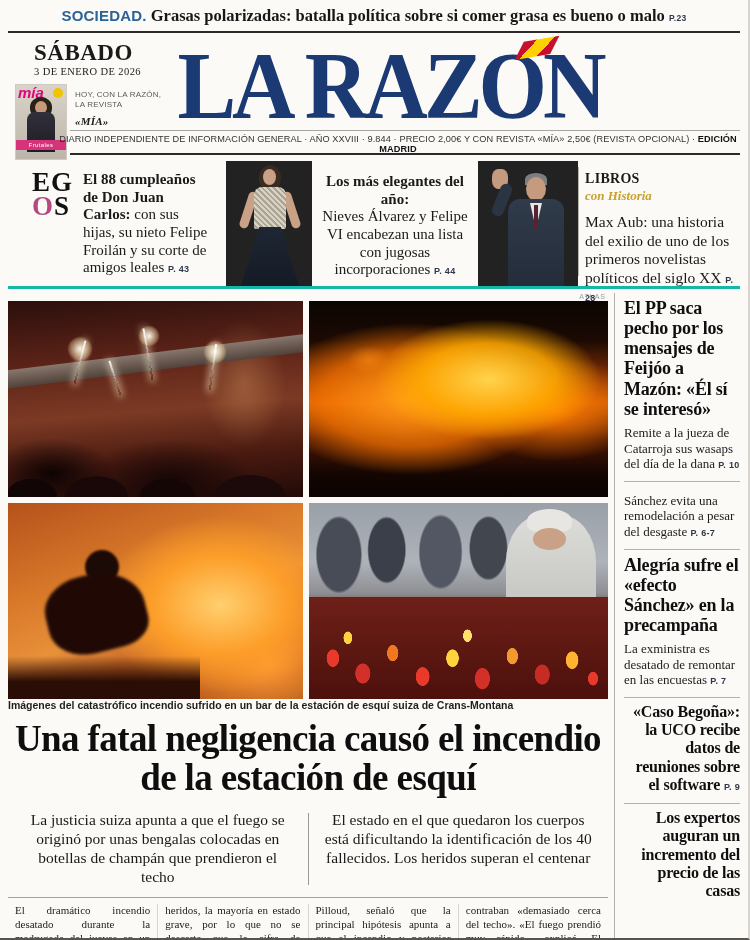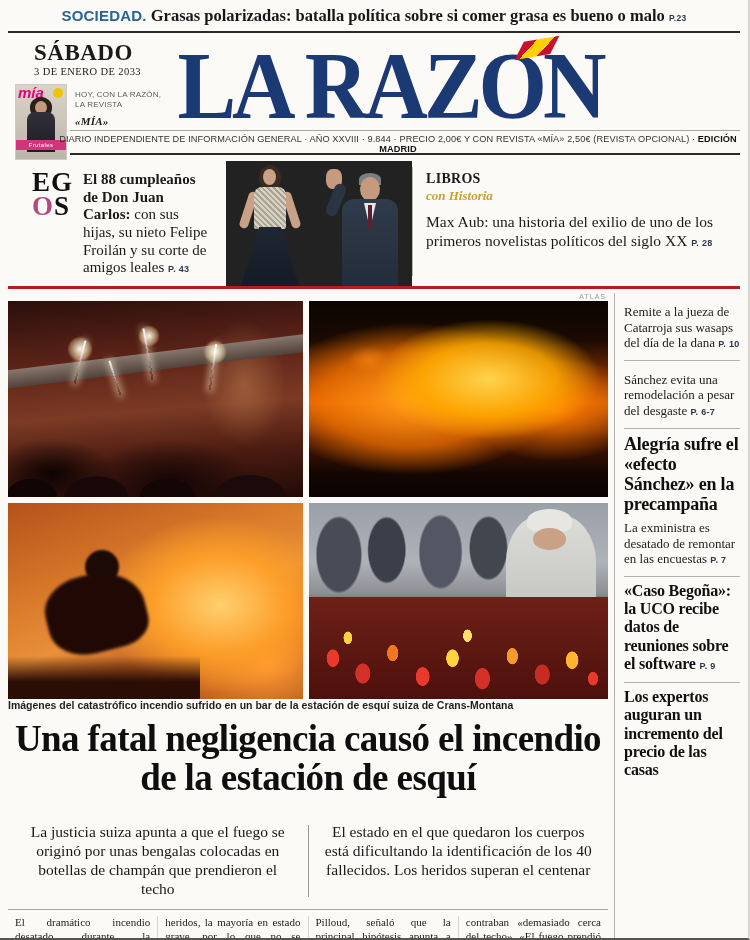--- a/index.html
+++ b/index.html
@@ -40,21 +40,21 @@
   .cover-band { position:absolute; bottom:9px; left:0; right:0; height:10px; background:#d6337a; color:#fff;
     font-size:6px; font-family:"Liberation Sans",sans-serif; text-align:center; line-height:10px; letter-spacing:.4px; }
   .promo-text { padding-top:5px; font-family:"Liberation Sans",sans-serif; color:#5a5a5a; font-size:8px; line-height:1.3; letter-spacing:.2px; }
   .promo-mag { color:#1d1d1d; font-weight:bold; font-style:italic; font-size:11px; font-family:"Liberation Serif",serif; margin-top:3px; }
   .subtitle-rule { position:absolute; left:62px; right:0; top:97px; border-top:1px solid #a8a5a0; }
   .subtitle { position:absolute; left:48px; right:0; top:101px; text-align:center;
     font-family:"Liberation Sans",sans-serif; font-size:9.2px; color:#333; letter-spacing:.1px; }
   .subtitle b { color:#111; }
   .header-bottom-rule { position:absolute; left:62px; right:0; top:120px; border-top:2px solid #2b2b2b; }
   
-  .features { display:flex; margin:2px 8px 0; height:128px; border-bottom:3px solid #b91c1c; }
+  .features { display:flex; margin:2px 8px 0; height:128px; border-bottom:3px solid #14b8a6; }
   .f-egos { width:218px; display:flex; gap:10px; padding:10px 0 0 24px; }
   .egos-logo { font-weight:bold; font-size:27px; line-height:.88; letter-spacing:1px; color:#111; }
   .egos-logo span { display:inline; }
   .egos-o { color:#b5487f; }
   .f-egos-text { width:128px; font-size:15px; line-height:1.18; }
   .f-photo-woman { width:86px; position:relative; background:linear-gradient(#efeee9,#e2e0da); overflow:hidden; }
   .w-hair { position:absolute; top:4px; left:33px; width:22px; height:26px; border-radius:50% 50% 45% 45%; background:#3a2a20; }
   .w-face { position:absolute; top:8px; left:37px; width:13px; height:16px; border-radius:50%; background:#c9a186; }
   .w-torso { position:absolute; top:26px; left:28px; width:32px; height:42px; border-radius:8px 8px 2px 2px;
     background:repeating-linear-gradient(45deg,#d8d2c2 0 2px,#aaa393 2px 4px); }
@@ -66,21 +66,21 @@
   .f-lead { font-weight:bold; }
   .f-photo-man { width:100px; position:relative; background:linear-gradient(#e6e9eb,#d8dcde); overflow:hidden; }
   .m-hand { position:absolute; top:8px; left:14px; width:16px; height:20px; border-radius:40%; background:#c59a7e; }
   .m-arm { position:absolute; top:22px; left:18px; width:12px; height:34px; border-radius:6px; background:#2a3442; transform:rotate(22deg); }
   .m-head { position:absolute; top:16px; left:48px; width:20px; height:24px; border-radius:50%; background:#c59a7e; }
   .m-hairm { position:absolute; top:12px; left:47px; width:22px; height:12px; border-radius:50% 50% 0 0; background:#7c7f82; }
   .m-torso { position:absolute; top:38px; left:30px; width:56px; height:90px; border-radius:12px 12px 0 0; background:linear-gradient(#303b4b,#232c39); }
   .m-shirt { position:absolute; top:42px; left:52px; width:12px; height:26px; background:#e8e6e0; clip-path:polygon(0 0,100% 0,50% 100%); }
   .m-tie { position:absolute; top:44px; left:56px; width:4px; height:24px; background:#5a2230; }
   .f-divider { width:1px; background:#b9b6b0; margin:6px 0 10px; }
-  .f-libros { flex:1; padding:10px 0 0 13px; }
+  .f-libros { flex:1; padding:10px 0 0 6px; }
   .libros-kicker { font-weight:bold; font-size:14px; letter-spacing:.3px; }
   .libros-sub { color:#c9a227; font-style:italic; font-weight:bold; font-size:13px; margin-top:1px; }
   .libros-text { margin-top:9px; font-size:15.5px; line-height:1.2; }
   
   .main { display:flex; margin:4px 8px 0; }
   .main-left { width:600px; }
   .credit { text-align:right; font-family:"Liberation Sans",sans-serif; font-size:7px; color:#9a9a9a; letter-spacing:1px; padding-right:2px; }
   .photo-grid { display:grid; grid-template-columns:295px 299px; grid-template-rows:196px 196px; gap:6px; margin-top:1px; }
   .photo { position:relative; overflow:hidden; background:#222; }
   
@@ -134,49 +134,49 @@
     radial-gradient(12px 17px at 58% 80%, #d4302a 60%, transparent 65%),
     radial-gradient(9px 13px at 68% 58%, #f29a2e 60%, transparent 65%),
     radial-gradient(12px 16px at 78% 76%, #c62b26 60%, transparent 65%),
     radial-gradient(10px 14px at 88% 62%, #ffb32e 60%, transparent 65%),
     radial-gradient(8px 11px at 95% 80%, #e8392b 60%, transparent 65%),
     radial-gradient(7px 10px at 13% 40%, #ffd23e 60%, transparent 65%),
     radial-gradient(7px 10px at 53% 38%, #ffe06a 60%, transparent 65%),
     linear-gradient(#6e2018,#4d100c); }
   .caption { font-family:"Liberation Sans",sans-serif; font-size:10.5px; font-weight:bold; color:#1f1f1f; padding-top:0; }
   .headline { font-size:37px; font-weight:bold; line-height:1.06; letter-spacing:-.6px; text-align:center; margin-top:8px; color:#0e0e0e; }
-  .standfirst { display:flex; margin-top:26px; }
+  .standfirst { display:flex; margin-top:14px; }
   .sf { flex:1; text-align:center; font-size:15.5px; line-height:1.22; padding:0 12px; color:#191919; }
   .sf-divider { width:1px; background:#999; margin:2px 0; }
   .body-row { border-top:1px solid #a8a5a0; margin-top:10px; padding-top:6px; display:flex; }
   .bcol { flex:1; font-size:11px; line-height:1.26; text-align:justify; padding:0 7px; color:#222; }
   .bcol + .bcol { border-left:1px solid #d8d5d0; }
   
   .sidebar { flex:1; border-left:1px solid #b5b2ad; margin-left:6px; padding-left:9px; }
   .story { padding:5px 0 9px; }
   .story + .story { border-top:1px solid #b5b2ad; }
   .s-head { font-size:18px; font-weight:bold; line-height:1.12; letter-spacing:-.2px; color:#0f0f0f; }
-  .s-head-sm { font-size:16px; font-weight:bold; line-height:1.14; letter-spacing:-.2px; color:#0f0f0f; }
+  .s-head-sm { font-size:16px; font-weight:bold; line-height:1.14; letter-spacing:-.2px; color:#0f0f0f;text-align:right; }
   .s-sub { font-size:13px; line-height:1.2; margin-top:6px; color:#1c1c1c; }
 </style>
 </head>
 <body>
 
 <div class="page">
 
   <div class="top-banner">
     <span class="section-label">SOCIEDAD.</span>
     <span class="banner-head">Grasas polarizadas: batalla política sobre si comer grasa es bueno o malo</span>
     <span class="pref banner-pref">P.23</span>
   </div>
 
   <div class="header">
     <div class="dateline">
       <span class="day">SÁBADO</span>
-      <span class="date">3 DE ENERO DE 2033</span>
+      <span class="date">3 DE ENERO DE 2026</span>
     </div>
 
     <div class="masthead">
       <span>LA RAZ</span><span class="o-wrap"><span>O</span><span class="flag-accent"></span></span><span>N</span>
     </div>
 
     <div class="promo">
       <div class="cover">
         <span class="cover-logo">mía</span>
         <span class="cover-badge"></span>
@@ -212,20 +212,24 @@
 
     <div class="photo f-photo-woman">
       <span class="w-hair"></span>
       <span class="w-face"></span>
       <span class="w-arm-l"></span>
       <span class="w-arm-r"></span>
       <span class="w-torso"></span>
       <span class="w-skirt"></span>
     </div>
 
+    <div class="f-elegantes">
+      <div class="f-lead">Los más elegantes del año:</div>
+      <span>Nieves Álvarez y Felipe VI encabezan una lista con jugosas incorporaciones </span><span class="pref">P. 44</span>
+    </div>
 
     <div class="photo f-photo-man">
       <span class="m-hand"></span>
       <span class="m-arm"></span>
       <span class="m-hairm"></span>
       <span class="m-head"></span>
       <span class="m-torso"></span>
       <span class="m-shirt"></span>
       <span class="m-tie"></span>
     </div>
@@ -290,20 +294,21 @@
         <div class="bcol">heridos, la mayoría en estado grave, por lo que no se descarta que la cifra de víctimas mortales aumente en los próximos días. La Fiscal General del cantón, Béatrice</div>
         <div class="bcol">Pilloud, señaló que la principal hipótesis apunta a que el incendio y posterior explosión se originaron por unas bengalas encendidas en botellas de champán que se en-</div>
         <div class="bcol">
           <span>contraban «demasiado cerca del techo». «El fuego prendió muy rápido», explicó. El estado en el que están los cuerpos está dificultando su identificación. </span>
         </div>
       </div>
     </div>
 
     <div class="sidebar">
       <div class="story">
+        <div class="s-head">El PP saca pecho por los mensajes de Feijóo a Mazón: «Él sí se interesó»</div>
         <div class="s-sub">
           <span>Remite a la jueza de Catarroja sus wasaps del día de la dana </span><span class="pref">P. 10</span>
         </div>
       </div>
 
       <div class="story">
         <div class="s-sub">
           <span>Sánchez evita una remodelación a pesar del desgaste </span><span class="pref">P. 6-7</span>
         </div>
       </div>

